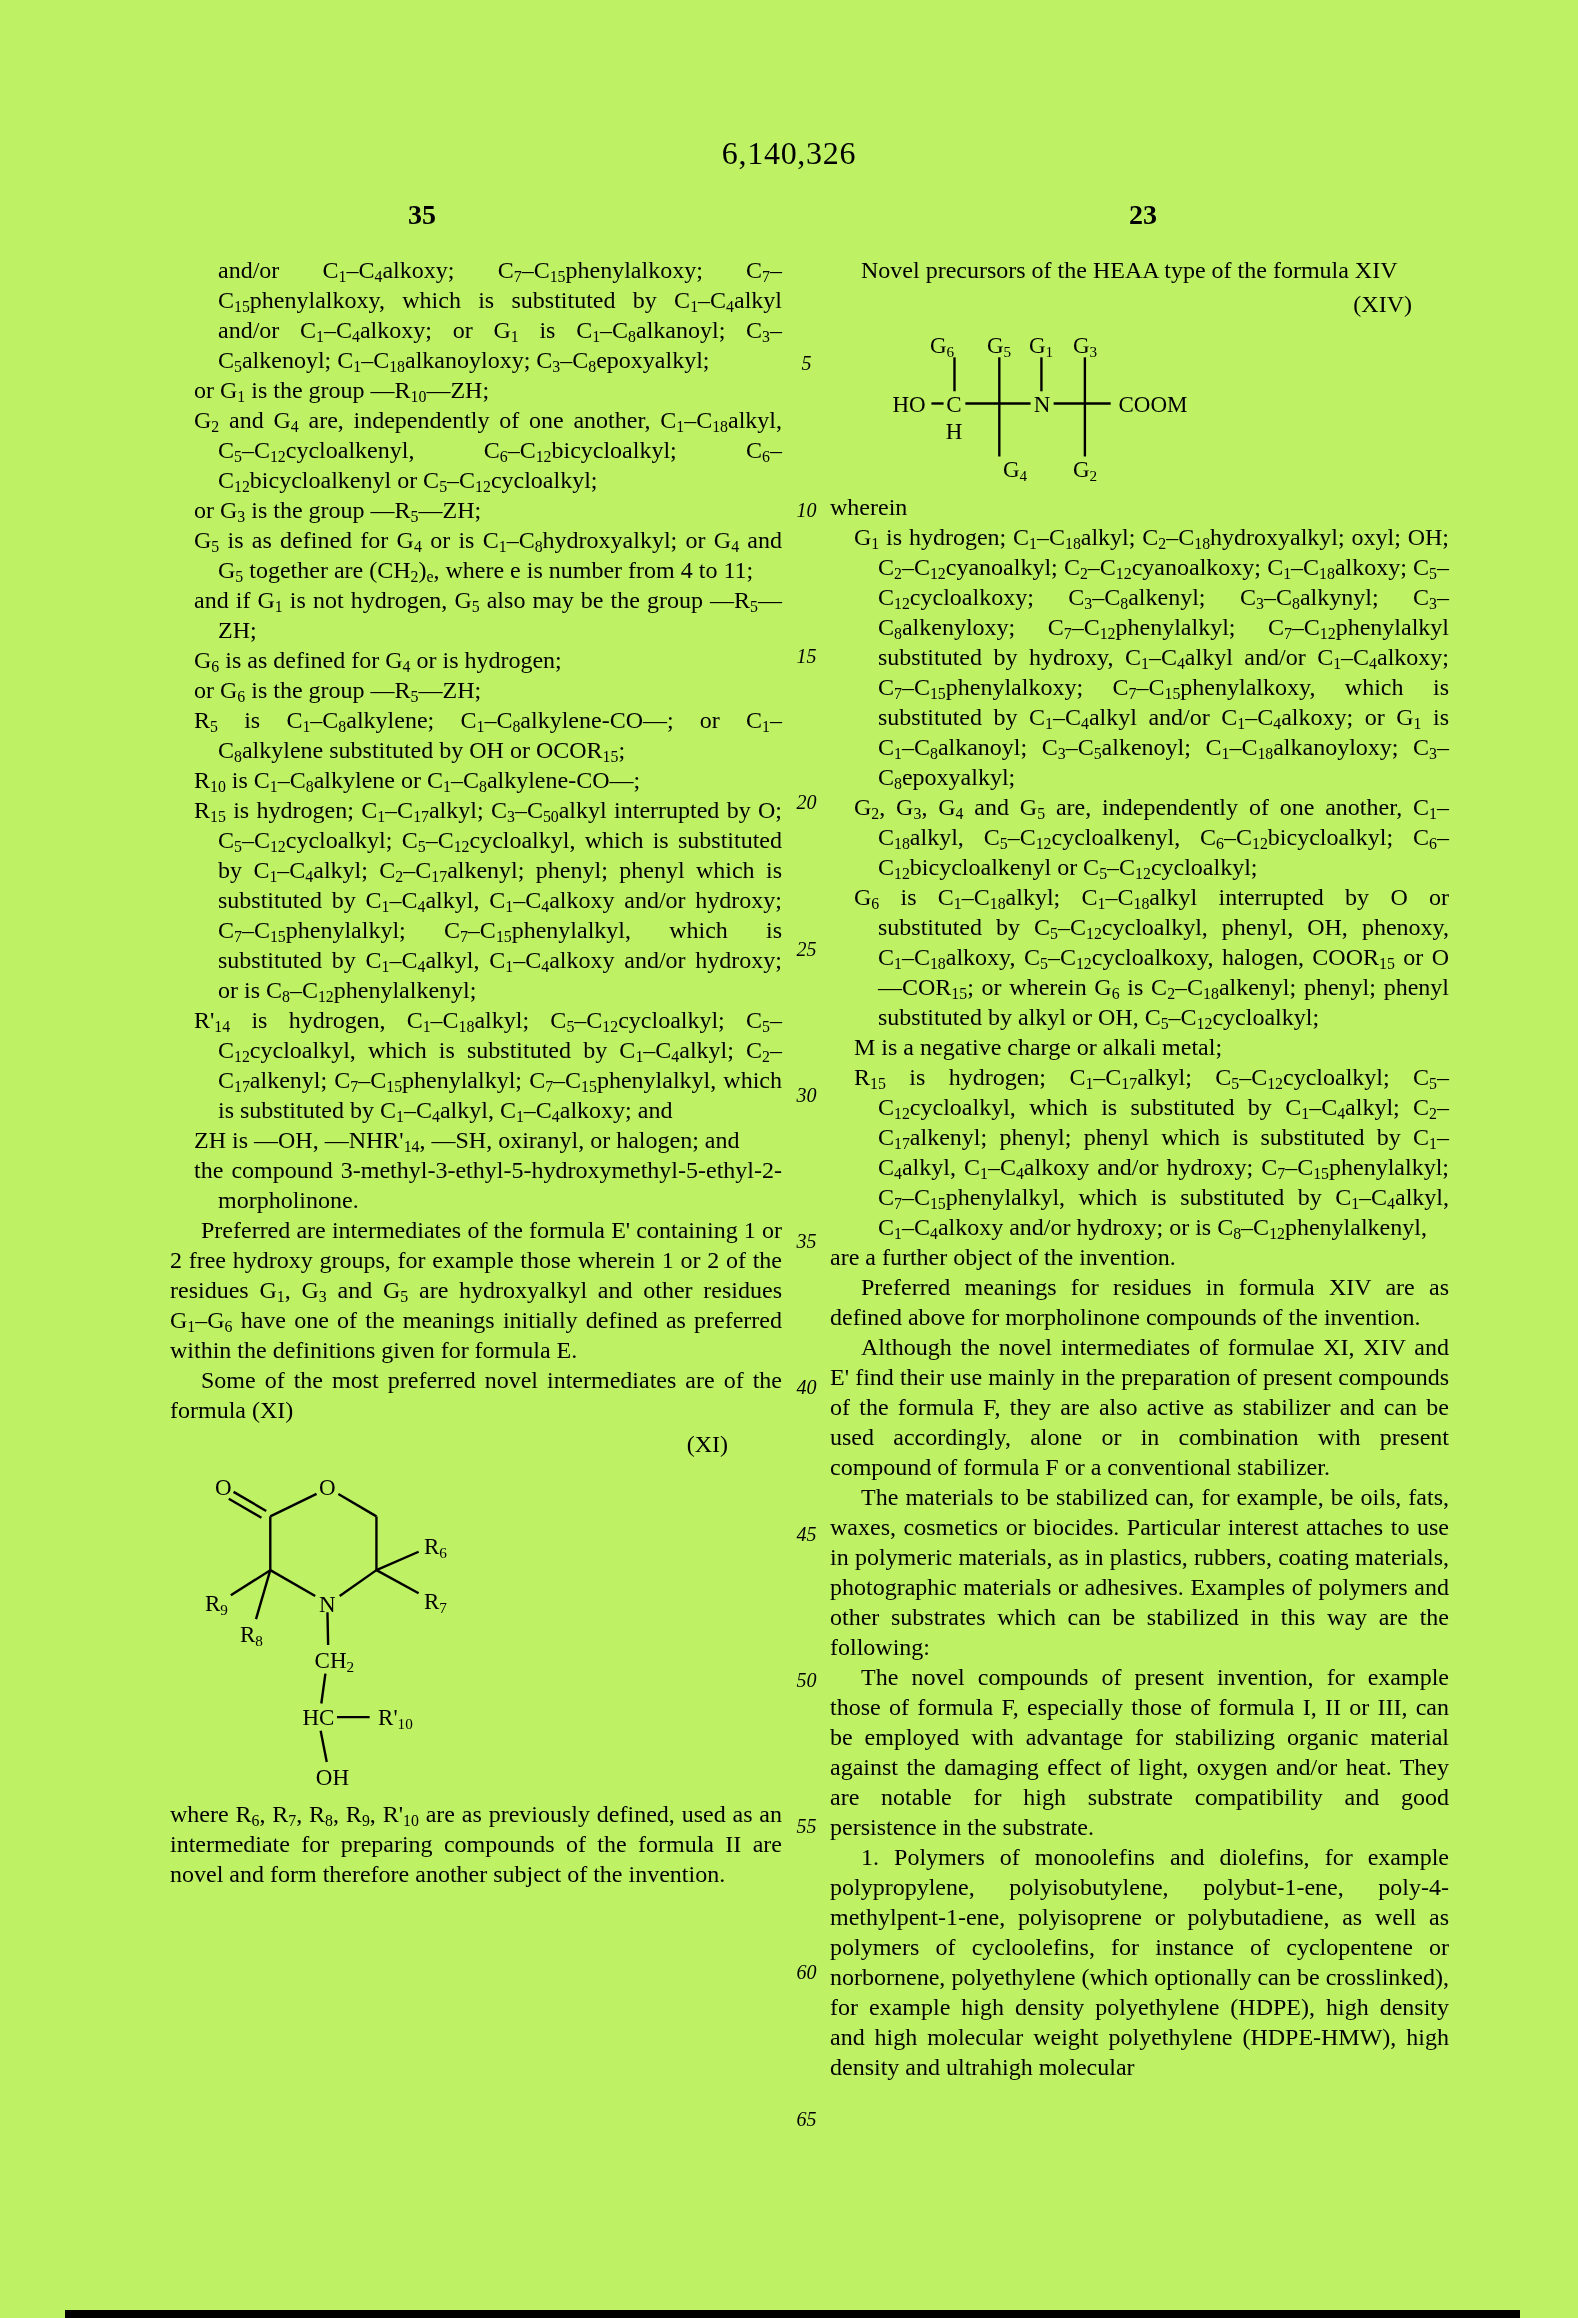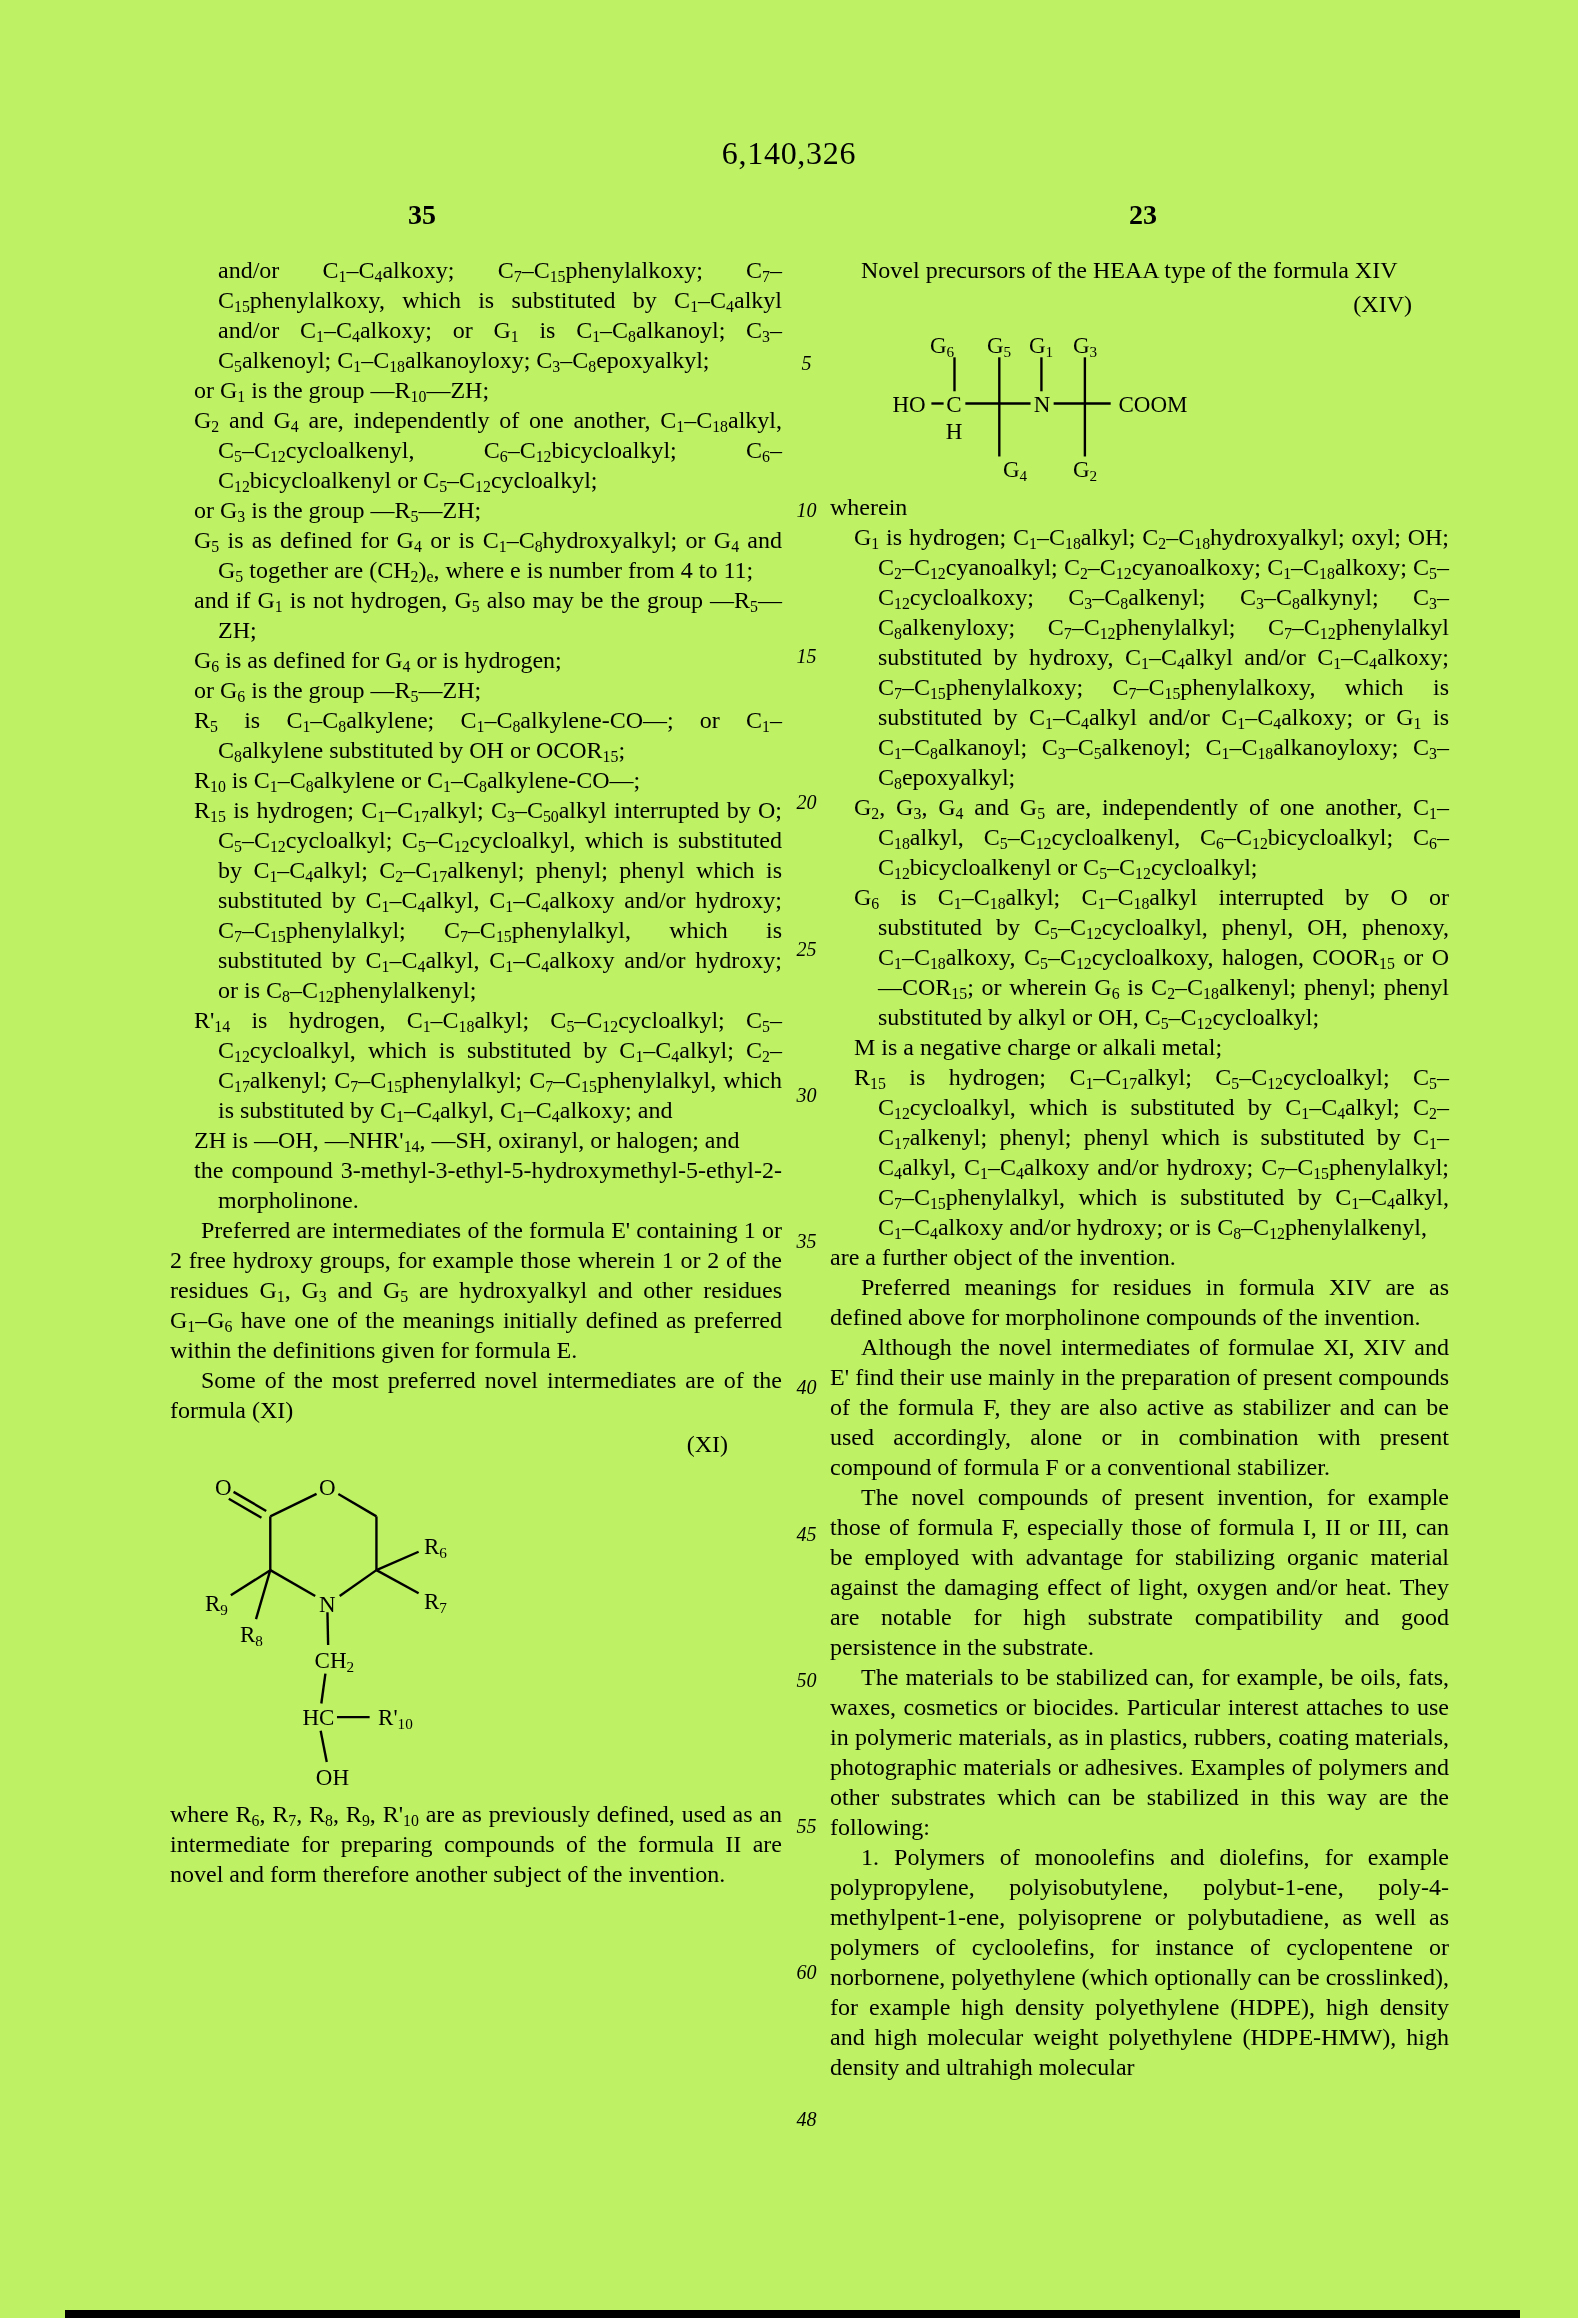--- a/index.html
+++ b/index.html
@@ -69,21 +69,21 @@
   <div class="lnum" style="top:645px">15</div>
   <div class="lnum" style="top:791px">20</div>
   <div class="lnum" style="top:938px">25</div>
   <div class="lnum" style="top:1084px">30</div>
   <div class="lnum" style="top:1230px">35</div>
   <div class="lnum" style="top:1376px">40</div>
   <div class="lnum" style="top:1523px">45</div>
   <div class="lnum" style="top:1669px">50</div>
   <div class="lnum" style="top:1815px">55</div>
   <div class="lnum" style="top:1961px">60</div>
-  <div class="lnum" style="top:2108px">48</div>
+  <div class="lnum" style="top:2108px">65</div>
 
   <div id="left-col" class="column">
     <div class="cont">and/or C<sub>1</sub>–C<sub>4</sub>alkoxy; C<sub>7</sub>–C<sub>15</sub>phenylalkoxy; C<sub>7</sub>–C<sub>15</sub>phenylalkoxy, which is substituted by C<sub>1</sub>–C<sub>4</sub>alkyl and/or C<sub>1</sub>–C<sub>4</sub>alkoxy; or G<sub>1</sub> is C<sub>1</sub>–C<sub>8</sub>alkanoyl; C<sub>3</sub>–C<sub>5</sub>alkenoyl; C<sub>1</sub>–C<sub>18</sub>alkanoyloxy; C<sub>3</sub>–C<sub>8</sub>epoxyalkyl;</div>
     <div class="def">or G<sub>1</sub> is the group —R<sub>10</sub>—ZH;</div>
     <div class="def">G<sub>2</sub> and G<sub>4</sub> are, independently of one another, C<sub>1</sub>–C<sub>18</sub>alkyl, C<sub>5</sub>–C<sub>12</sub>cycloalkenyl, C<sub>6</sub>–C<sub>12</sub>bicycloalkyl; C<sub>6</sub>–C<sub>12</sub>bicycloalkenyl or C<sub>5</sub>–C<sub>12</sub>cycloalkyl;</div>
     <div class="def">or G<sub>3</sub> is the group —R<sub>5</sub>—ZH;</div>
     <div class="def">G<sub>5</sub> is as defined for G<sub>4</sub> or is C<sub>1</sub>–C<sub>8</sub>hydroxyalkyl; or G<sub>4</sub> and G<sub>5</sub> together are (CH<sub>2</sub>)<sub>e</sub>, where e is number from 4 to 11;</div>
     <div class="def">and if G<sub>1</sub> is not hydrogen, G<sub>5</sub> also may be the group —R<sub>5</sub>—ZH;</div>
     <div class="def">G<sub>6</sub> is as defined for G<sub>4</sub> or is hydrogen;</div>
     <div class="def">or G<sub>6</sub> is the group —R<sub>5</sub>—ZH;</div>
@@ -173,20 +173,20 @@
 
     <div class="flushp">wherein</div>
     <div class="def">G<sub>1</sub> is hydrogen; C<sub>1</sub>–C<sub>18</sub>alkyl; C<sub>2</sub>–C<sub>18</sub>hydroxyalkyl; oxyl; OH; C<sub>2</sub>–C<sub>12</sub>cyanoalkyl; C<sub>2</sub>–C<sub>12</sub>cyanoalkoxy; C<sub>1</sub>–C<sub>18</sub>alkoxy; C<sub>5</sub>–C<sub>12</sub>cycloalkoxy; C<sub>3</sub>–C<sub>8</sub>alkenyl; C<sub>3</sub>–C<sub>8</sub>alkynyl; C<sub>3</sub>–C<sub>8</sub>alkenyloxy; C<sub>7</sub>–C<sub>12</sub>phenylalkyl; C<sub>7</sub>–C<sub>12</sub>phenylalkyl substituted by hydroxy, C<sub>1</sub>–C<sub>4</sub>alkyl and/or C<sub>1</sub>–C<sub>4</sub>alkoxy; C<sub>7</sub>–C<sub>15</sub>phenylalkoxy; C<sub>7</sub>–C<sub>15</sub>phenylalkoxy, which is substituted by C<sub>1</sub>–C<sub>4</sub>alkyl and/or C<sub>1</sub>–C<sub>4</sub>alkoxy; or G<sub>1</sub> is C<sub>1</sub>–C<sub>8</sub>alkanoyl; C<sub>3</sub>–C<sub>5</sub>alkenoyl; C<sub>1</sub>–C<sub>18</sub>alkanoyloxy; C<sub>3</sub>–C<sub>8</sub>epoxyalkyl;</div>
     <div class="def">G<sub>2</sub>, G<sub>3</sub>, G<sub>4</sub> and G<sub>5</sub> are, independently of one another, C<sub>1</sub>–C<sub>18</sub>alkyl, C<sub>5</sub>–C<sub>12</sub>cycloalkenyl, C<sub>6</sub>–C<sub>12</sub>bicycloalkyl; C<sub>6</sub>–C<sub>12</sub>bicycloalkenyl or C<sub>5</sub>–C<sub>12</sub>cycloalkyl;</div>
     <div class="def">G<sub>6</sub> is C<sub>1</sub>–C<sub>18</sub>alkyl; C<sub>1</sub>–C<sub>18</sub>alkyl interrupted by O or substituted by C<sub>5</sub>–C<sub>12</sub>cycloalkyl, phenyl, OH, phenoxy, C<sub>1</sub>–C<sub>18</sub>alkoxy, C<sub>5</sub>–C<sub>12</sub>cycloalkoxy, halogen, COOR<sub>15</sub> or O—COR<sub>15</sub>; or wherein G<sub>6</sub> is C<sub>2</sub>–C<sub>18</sub>alkenyl; phenyl; phenyl substituted by alkyl or OH, C<sub>5</sub>–C<sub>12</sub>cycloalkyl;</div>
     <div class="def">M is a negative charge or alkali metal;</div>
     <div class="def">R<sub>15</sub> is hydrogen; C<sub>1</sub>–C<sub>17</sub>alkyl; C<sub>5</sub>–C<sub>12</sub>cycloalkyl; C<sub>5</sub>–C<sub>12</sub>cycloalkyl, which is substituted by C<sub>1</sub>–C<sub>4</sub>alkyl; C<sub>2</sub>–C<sub>17</sub>alkenyl; phenyl; phenyl which is substituted by C<sub>1</sub>–C<sub>4</sub>alkyl, C<sub>1</sub>–C<sub>4</sub>alkoxy and/or hydroxy; C<sub>7</sub>–C<sub>15</sub>phenylalkyl; C<sub>7</sub>–C<sub>15</sub>phenylalkyl, which is substituted by C<sub>1</sub>–C<sub>4</sub>alkyl, C<sub>1</sub>–C<sub>4</sub>alkoxy and/or hydroxy; or is C<sub>8</sub>–C<sub>12</sub>phenylalkenyl,</div>
     <div class="flushp">are a further object of the invention.</div>
     <div class="para">Preferred meanings for residues in formula XIV are as defined above for morpholinone compounds of the invention.</div>
     <div class="para">Although the novel intermediates of formulae XI, XIV and E' find their use mainly in the preparation of present compounds of the formula F, they are also active as stabilizer and can be used accordingly, alone or in combination with present compound of formula F or a conventional stabilizer.</div>
+    <div class="para">The materials to be stabilized can, for example, be oils, fats, waxes, cosmetics or biocides. Particular interest attaches to use in polymeric materials, as in plastics, rubbers, coating materials, photographic materials or adhesives. Examples of polymers and other substrates which can be stabilized in this way are the following:</div>
     <div class="para">The novel compounds of present invention, for example those of formula F, especially those of formula I, II or III, can be employed with advantage for stabilizing organic material against the damaging effect of light, oxygen and/or heat. They are notable for high substrate compatibility and good persistence in the substrate.</div>
-    <div class="para">The materials to be stabilized can, for example, be oils, fats, waxes, cosmetics or biocides. Particular interest attaches to use in polymeric materials, as in plastics, rubbers, coating materials, photographic materials or adhesives. Examples of polymers and other substrates which can be stabilized in this way are the following:</div>
     <div class="para">1. Polymers of monoolefins and diolefins, for example polypropylene, polyisobutylene, polybut-1-ene, poly-4-methylpent-1-ene, polyisoprene or polybutadiene, as well as polymers of cycloolefins, for instance of cyclopentene or norbornene, polyethylene (which optionally can be crosslinked), for example high density polyethylene (HDPE), high density and high molecular weight polyethylene (HDPE-HMW), high density and ultrahigh molecular</div>
   </div>
 
   <div class="scan-bar"></div>
 </div>
 
 
 </body></html>

